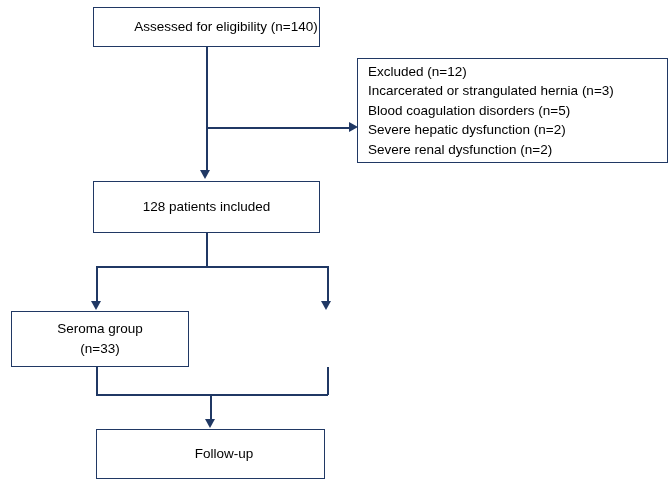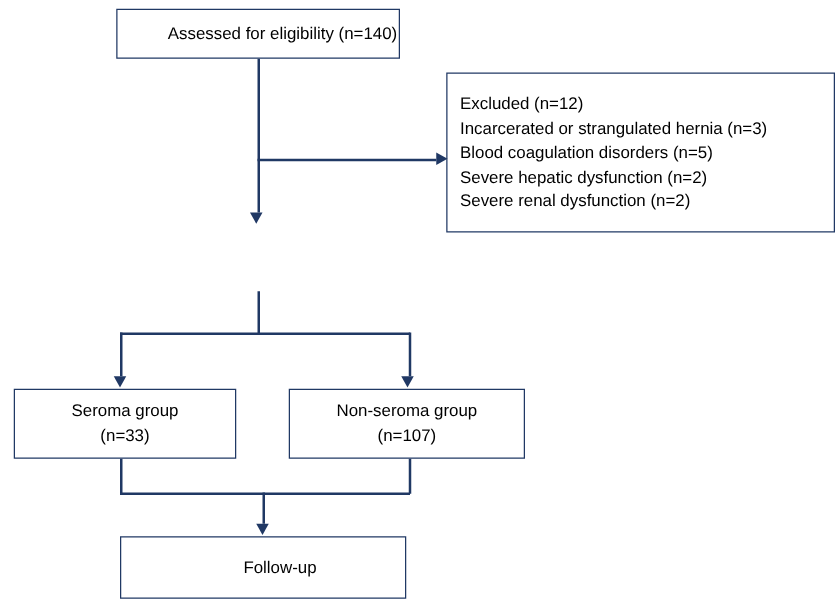--- a/index.html
+++ b/index.html
@@ -68,38 +68,37 @@
 </style>
 </head>
 <body>
 
 <div id="canvas">
 
   <div class="node" style="left:93px; top:7px; width:227px; height:40px;padding-left:39px;">
     <span class="node-text">Assessed for eligibility (n=140)</span>
   </div>
 
-  <div class="node left-align" style="left:357px; top:58px; width:311px; height:128px;">
+  <div class="node left-align" style="left:357px; top:58px; width:311px; height:105px;">
     <span class="node-text">Excluded (n=12)
    Incarcerated or strangulated hernia (n=3)
    Blood coagulation disorders (n=5)
    Severe hepatic dysfunction (n=2)
    Severe renal dysfunction (n=2)</span>
   </div>
 
+  <div class="node" style="left:93px; top:181px; width:227px; height:52px;">
+    <span class="node-text">128 patients included</span>
+  </div>
 
   <div class="node" style="left:11px; top:311px; width:178px; height:56px;">
     <span class="node-text">Seroma group
 (n=33)</span>
   </div>
 
-  <div class="node" style="left:231px; top:311px; width:189px; height:56px;">
-    <span class="node-text">Non-seroma group
-(n=107)</span>
-  </div>
 
   <div class="node" style="left:96px; top:429px; width:229px; height:50px;padding-left:27px;">
     <span class="node-text">Follow-up</span>
   </div>
 
   <div class="line vline" style="left:206px; top:47px; height:123px;"></div>
   <div class="arrow arrow-down" style="left:200px; top:170px;"></div>
 
   <div class="line hline" style="left:206px; top:127px; width:143px;"></div>
   <div class="arrow arrow-right" style="left:349px; top:122px;"></div>

